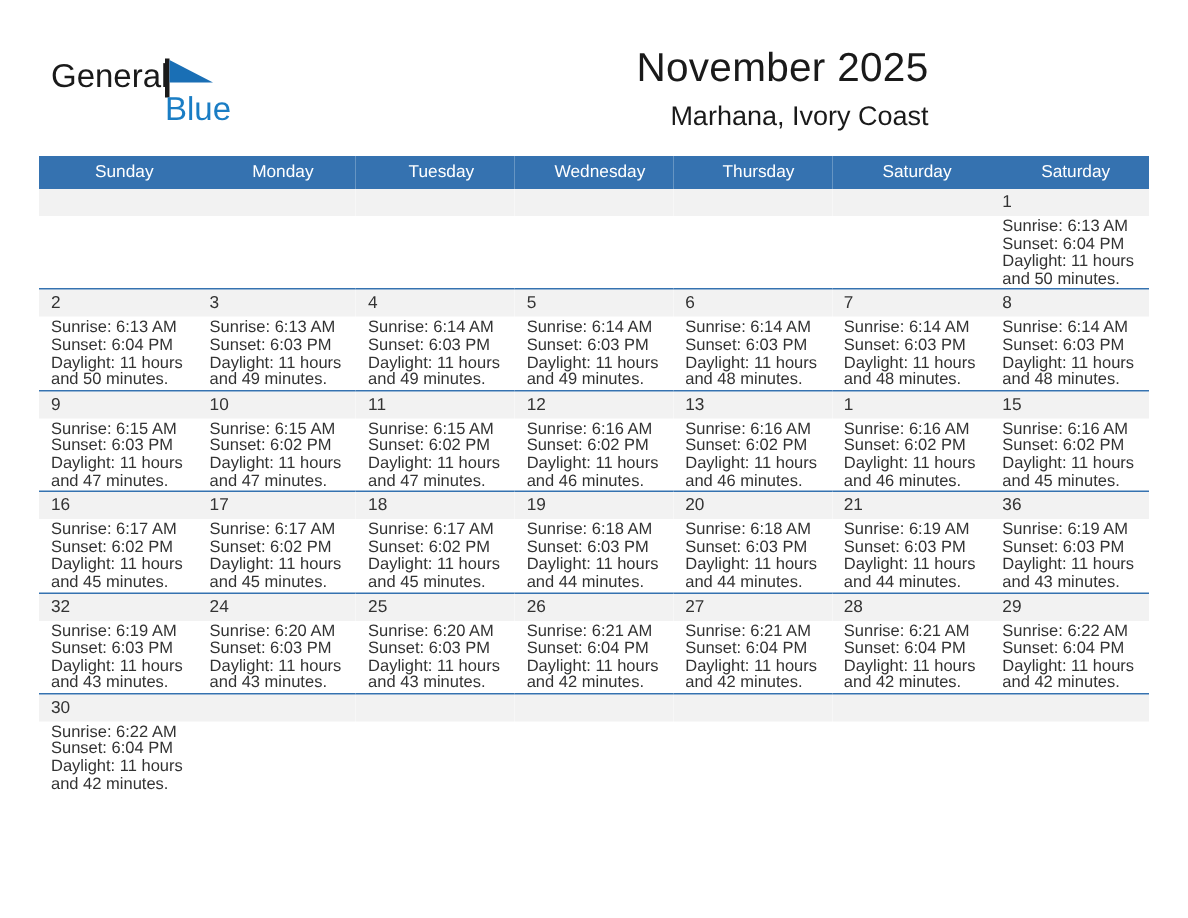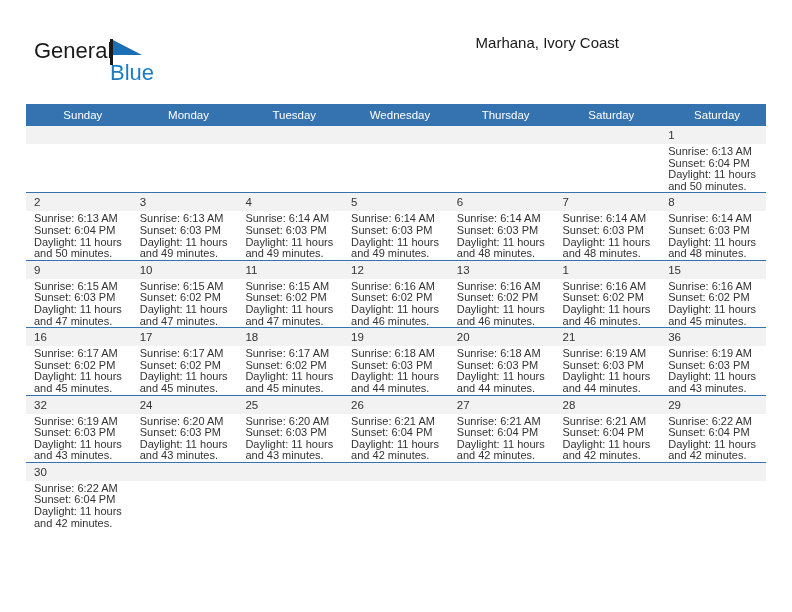--- a/index.html
+++ b/index.html
@@ -47,21 +47,21 @@
   }
   .cal-title {
     font-size: 27px;
     font-weight: normal;
     color: #1a1a1a;
     line-height: 34px;
     letter-spacing: 0.2px;
     white-space: nowrap;
   }
   .cal-subtitle {
-    font-size: 15px;
+    font-size: 18px;
     font-weight: normal;
     color: #1a1a1a;
     line-height: 22px;
     margin-top: 4px;
     white-space: nowrap;
   }
 
   
   .calendar {
     position: absolute;
@@ -130,20 +130,21 @@
     <div class="brand">
       <svg width="150" height="52" viewBox="0 0 150 52" xmlns="http://www.w3.org/2000/svg">
         <text x="0" y="22" font-family="Liberation Sans, sans-serif" font-size="22" fill="#1a1a1a">General</text>
         <rect x="76" y="3" width="3" height="26" fill="#1a1a1a"></rect>
         <polygon points="79,4 108,19 79,19" fill="#1a6fb5"></polygon>
         <text x="76" y="44" font-family="Liberation Sans, sans-serif" font-size="22" fill="#1a7dc4">Blue</text>
       </svg>
     </div>
 
     <div class="title-block">
+      <div class="cal-title">November 2025</div>
       <div class="cal-subtitle">Marhana, Ivory Coast</div>
     </div>
 
   </div>
 
   <table class="calendar">
     <thead>
       <tr>
         <th>Sunday</th>
         <th>Monday</th>

